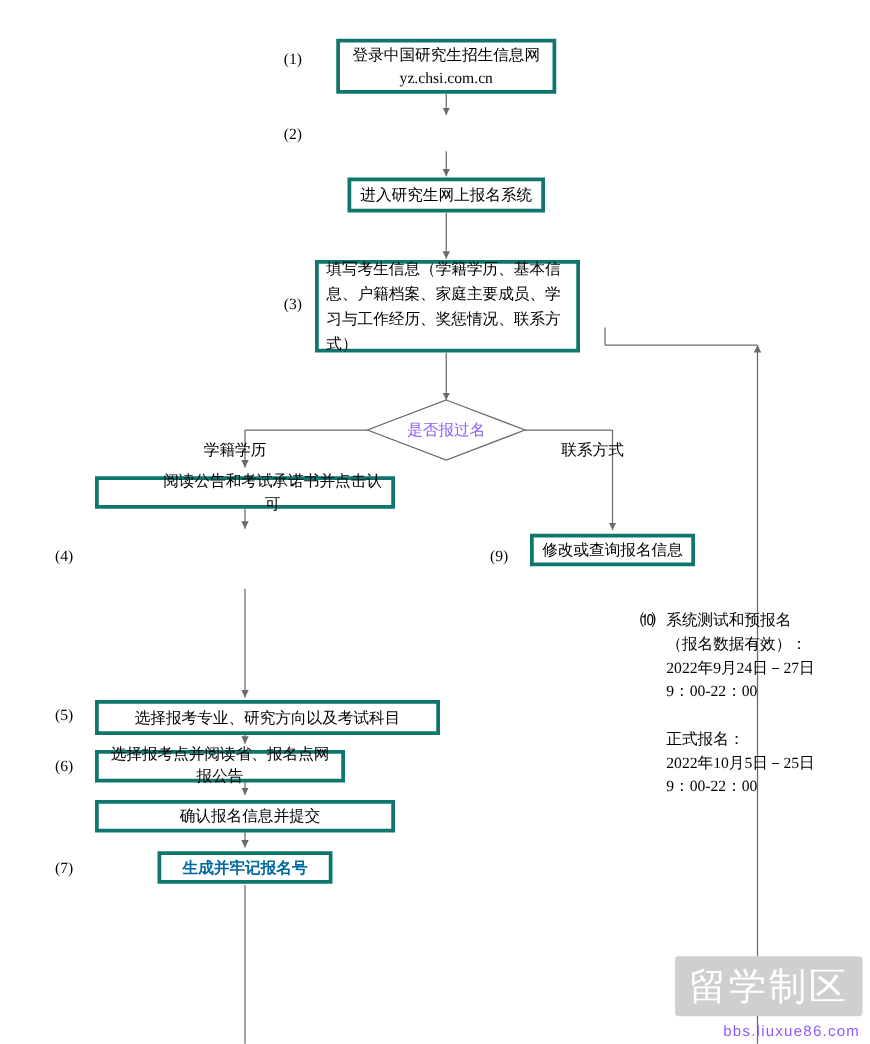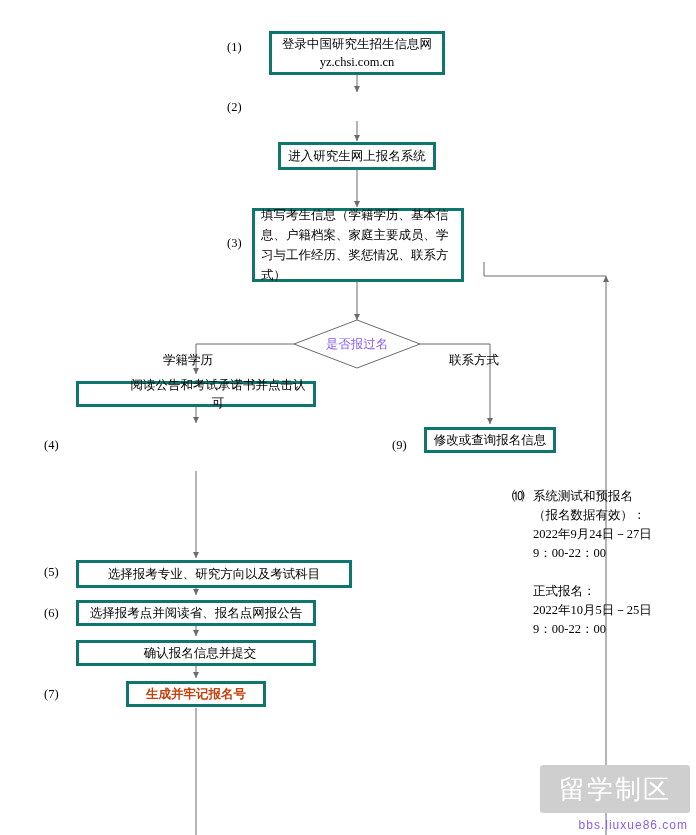--- a/index.html
+++ b/index.html
@@ -38,30 +38,30 @@
     color:#000;
     white-space:pre;
     line-height:1.55;
   }
   .branch-label{
     position:absolute;
     font-size:12.5px;
     color:#000;
     white-space:nowrap;
   }
-  .red{color:#c2410c;font-weight:bold;}
+  .red{color:#0369a1;font-weight:bold;}
   svg.lines{position:absolute;left:0;top:0;width:696px;height:835px;overflow:visible;}
   .wm-box{
     position:absolute;right:6px;bottom:22px;
     width:150px;height:48px;
     background:#cfcfcf;
     border-radius:3px;
     display:flex;align-items:center;justify-content:center;
     color:#ffffff;
-    font-size:26px;
+    font-size:30px;
     letter-spacing:2px;
     font-family:"Liberation Sans",sans-serif;
   }
   .wm-sub{
     position:absolute;right:8px;bottom:3px;
     font-size:12px;color:#8b5cf6;
     font-family:"Liberation Sans",sans-serif;
     letter-spacing:1px;
   }
   .diamond-text{
@@ -135,21 +135,21 @@
   <div class="diamond-text" style="left:297px;top:336px;">是否报过名</div>
 
   <div class="branch-label" style="left:163px;top:352px;">学籍学历</div>
   <div class="branch-label" style="left:449px;top:352px;">联系方式</div>
 
   <div class="box" style="left:76px;top:381px;width:240px;height:26px;padding-left:48px;">阅读公告和考试承诺书并点击认可</div>
 
 
   <div class="box" style="left:76px;top:560px;width:276px;height:28px;">选择报考专业、研究方向以及考试科目</div>
 
-  <div class="box" style="left:76px;top:600px;width:240px;height:26px;">选择报考点并阅读省、报名点网报公告</div>
+  <div class="box" style="left:76px;top:600px;width:200px;height:26px;font-family:Liberation Mono, monospace;">选择报考点并阅读省、报名点网报公告</div>
 
   <div class="box" style="left:76px;top:640px;width:240px;height:26px;padding-left:12px;">确认报名信息并提交</div>
 
   <div class="box" style="left:126px;top:681px;width:140px;height:26px;">
     <span class="red">生成并牢记报名号</span>
   </div>
 
   <div class="box" style="left:424px;top:427px;width:132px;height:26px;">修改或查询报名信息</div>
 
   <div class="plain" style="left:512px;top:487px;">⑽</div>

